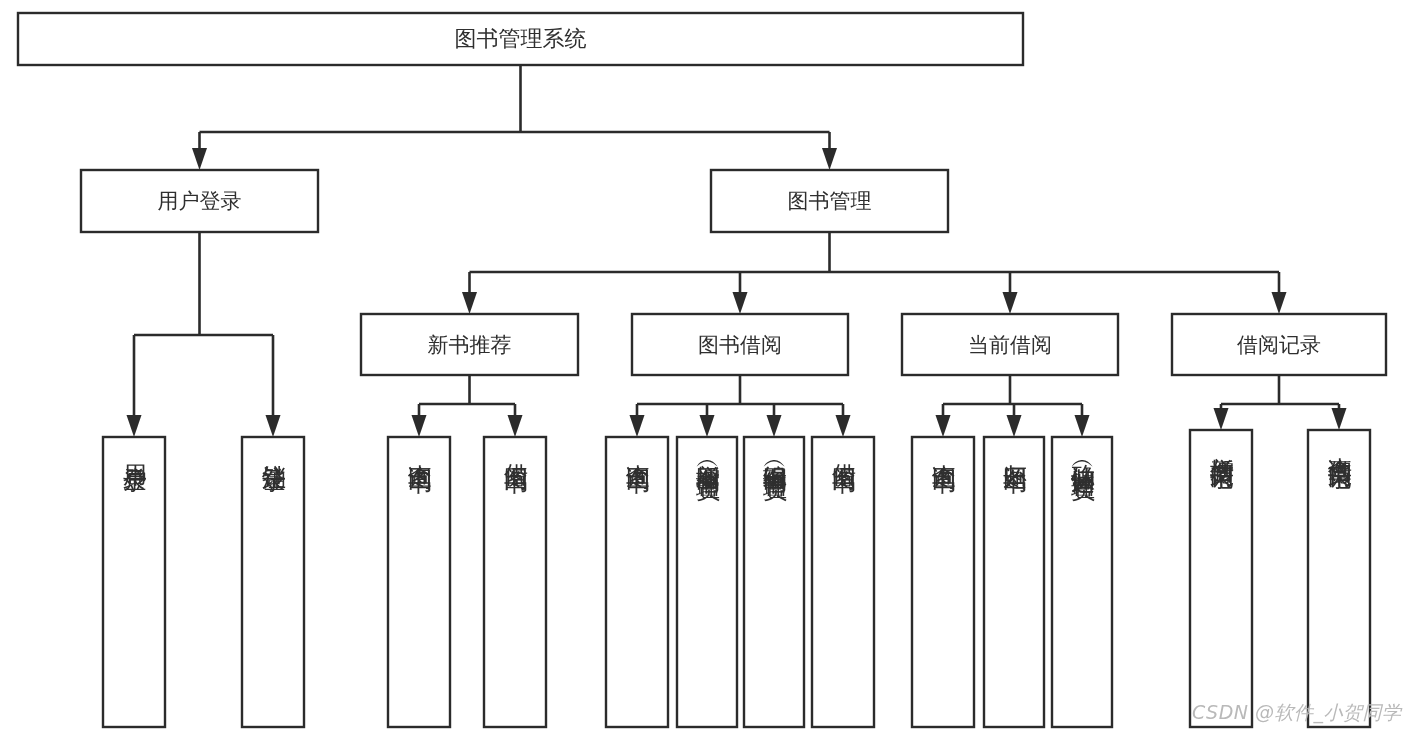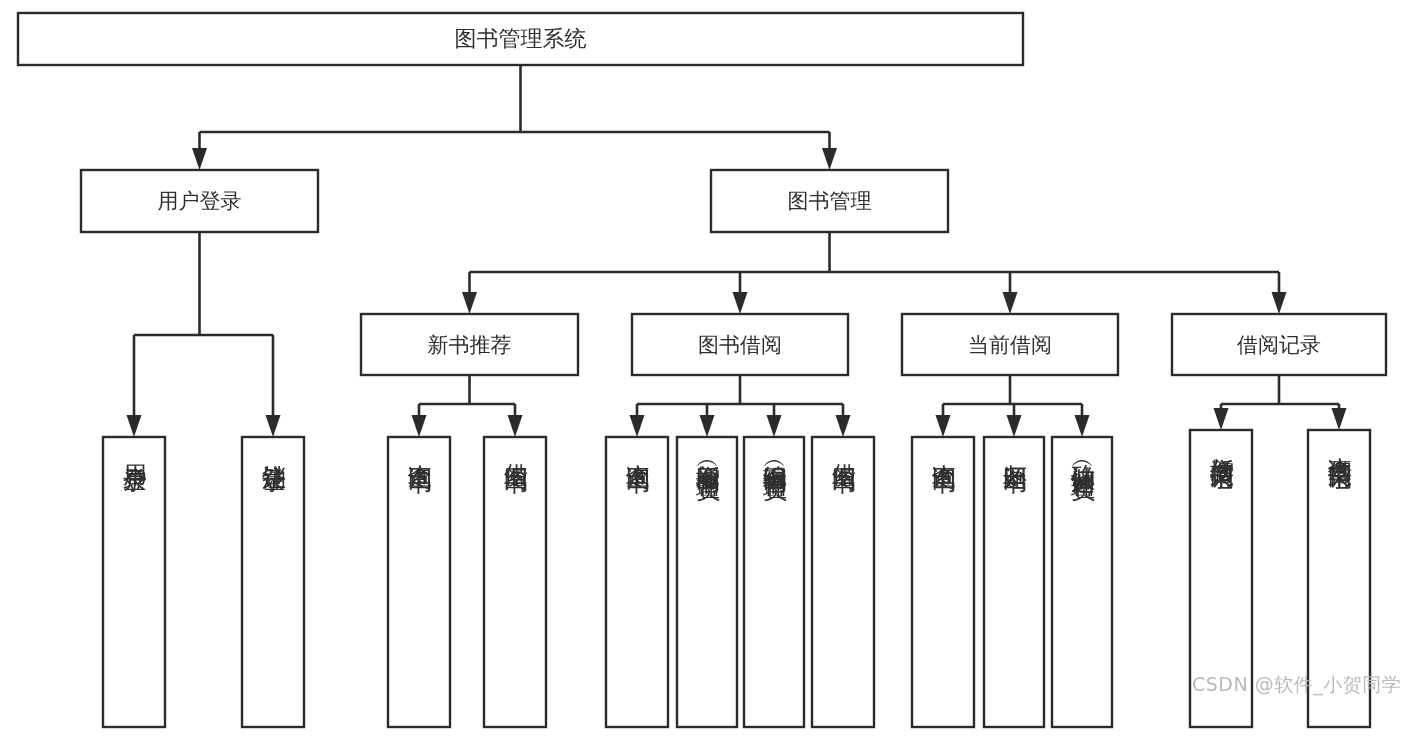--- a/index.html
+++ b/index.html
@@ -204,14 +204,14 @@
         <div class="leaf-label">确认归还（管理员）</div>
       </div>
       <div class="leaf-label-wrap" style="left: 1190px; top: 438px; width: 62px; height: 285px;">
         <div class="leaf-label">新增借阅记录</div>
       </div>
       <div class="leaf-label-wrap" style="left: 1308px; top: 438px; width: 62px; height: 285px;">
         <div class="leaf-label">查询借阅记录</div>
       </div>
     </div>
 
-  <div class="watermark" style="left:1192px; top:672px;">CSDN @软件_小贺同学</div>
+  <div class="watermark" style="left:1192px; top:700px;font-style:italic;">CSDN @软件_小贺同学</div>
 </div>
 
 </body></html>

